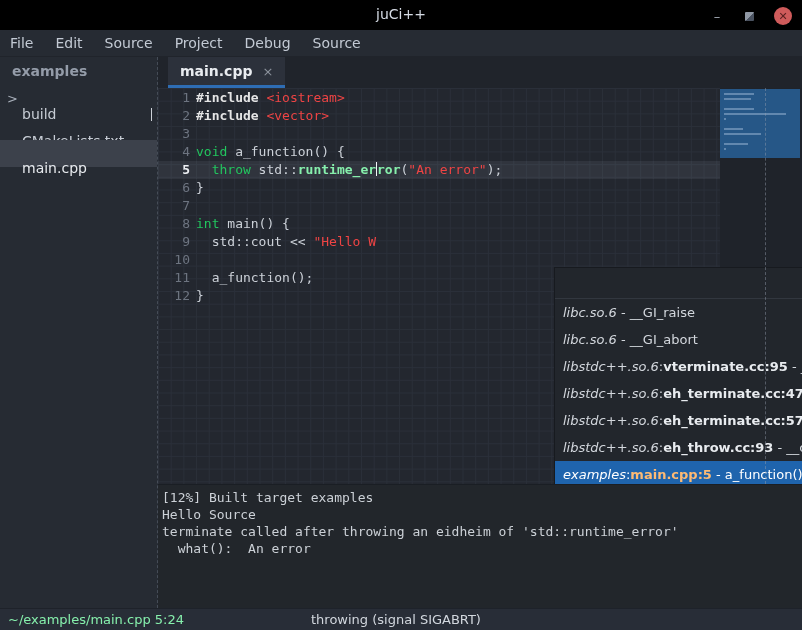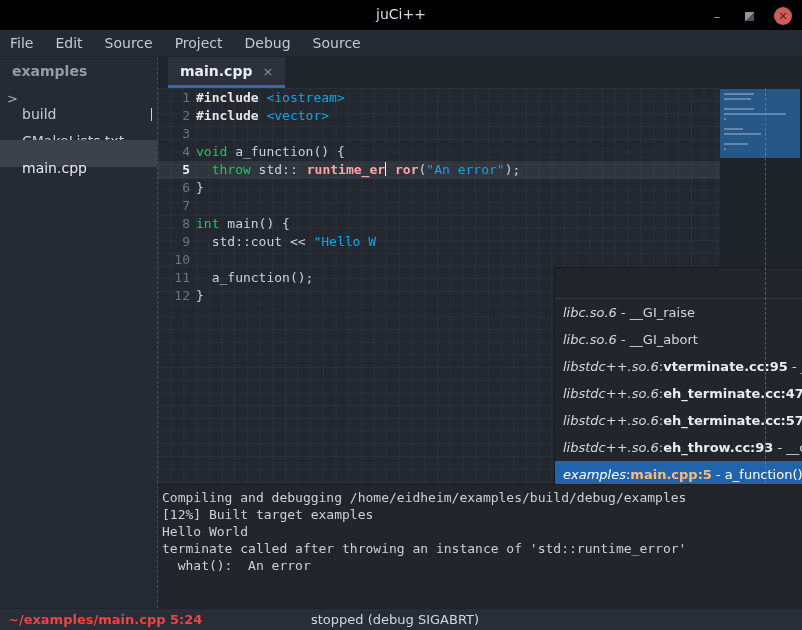--- a/index.html
+++ b/index.html
@@ -39,23 +39,23 @@
   .editor-text-bg { position:absolute; left:0; top:0; width:562px; height:396px; background-color:#23272f;
       background-image:linear-gradient(to right,#2a2f39 1px,transparent 1px),linear-gradient(to bottom,#2a2f39 1px,transparent 1px);
       background-size:12.7px 12.7px; }
   .current-line { position:absolute; left:0; top:73px; width:562px; height:18px; background:rgba(205,216,235,0.08); }
   .gutter { position:absolute; left:0; top:1px; width:32px; }
   .gutter .ln { height:18px; line-height:18px; text-align:right; color:#6d7480; font-family:"DejaVu Sans Mono","Liberation Mono",monospace; font-size:13px; }
   .gutter .ln.active { color:#eceff3; font-weight:bold; }
   .code { position:absolute; left:38px; top:1px; font-family:"DejaVu Sans Mono","Liberation Mono",monospace; font-size:13px; }
   .code .cl { height:18px; line-height:18px; white-space:pre; }
   .tk-kw  { color:#22c55e; }
-  .tk-kwb { color:#fca5a5; font-weight:bold;margin-left:9px; }
+  .tk-kwb { color:#86efac; font-weight:bold; }
   .tk-pre { color:#e5e5e5;font-weight:bold; }
-  .tk-str { color:#0ea5e9;margin-top:44px; }
+  .tk-str { color:#ef4444;margin-top:44px; }
   .tk-pln { color:#ccd1d8; }
   .caret  { display:inline-block; width:0; border-left:1px solid #f2f5f9; height:14px; vertical-align:-2px; }
   .col-line { position:absolute; left:607px; top:0; height:396px; border-left:1px dashed rgba(150,160,175,0.45); z-index:40; }
 
   
   .minimap { position:absolute; left:562px; top:1px; width:80px; height:69px; background:#265787; z-index:10; }
   .minimap .mbar { position:absolute; left:4px; height:2px; background:rgba(190,210,235,0.4); }
 
   
   .popup { position:absolute; left:396px; top:179px; width:370px; height:303px; background:#22262c; border:1px solid #171a1f; z-index:30; }
@@ -66,21 +66,21 @@
   .popup-item.selected { background:#1f64ad; color:#ffffff; }
   .popup-item.selected b { color:#fdba74; }
 
   
   .terminal { position:absolute; left:158px; top:484px; width:644px; height:124px; background:#22262b; padding:4px 0 0 4px; border-top:1px solid #1a1e24; }
   .term-line { font-family:"DejaVu Sans Mono","Liberation Mono",monospace; font-size:13px; line-height:17px; color:#ccd1d7; white-space:pre; }
   .term-caret { position:absolute; left:151px; top:108px; width:1px; height:13px; background:#cdd2d9; }
 
   
   .statusbar { position:absolute; left:0; top:608px; width:802px; height:22px; background:#282d37; border-top:1px solid #1e222a; }
-  .status-loc { position:absolute; left:8px; top:3px; color:#ef4444; font-size:13px;font-weight:bold; }
+  .status-loc { position:absolute; left:8px; top:3px; color:#86efac; font-size:13px; }
   .status-state { position:absolute; left:311px; top:3px; color:#d2d7de; font-size:13px; }
 </style>
 </head>
 <body>
 
 <div class="window">
 
   <div class="titlebar">
     <div class="title">juCi++</div>
     <div class="win-btn btn-min">
@@ -178,26 +178,25 @@
           <div class="popup-item"><span class="lib">libstdc++.so.6</span>:<b>vterminate.cc:95</b> - __gnu_cxx::__verbose_terminate_handler</div>
           <div class="popup-item"><span class="lib">libstdc++.so.6</span>:<b>eh_terminate.cc:47</b> - __cxxabiv1::__terminate</div>
           <div class="popup-item"><span class="lib">libstdc++.so.6</span>:<b>eh_terminate.cc:57</b> - std::terminate()</div>
           <div class="popup-item"><span class="lib">libstdc++.so.6</span>:<b>eh_throw.cc:93</b> - __cxxabiv1::__cxa_throw</div>
           <div class="popup-item selected"><span class="lib">examples</span>:<b>main.cpp:5</b> - a_function()</div>
         </div>
     </div>
   </div>
 
   <div class="terminal" id="terminal">
-      <div class="term-line">Compiling and debugging /home/eidheim/examples/build/debug/examples</div>
       <div class="term-line">[12%] Built target examples</div>
-      <div class="term-line">Hello World</div>
-      <div class="term-line">terminate called after throwing an instance of 'std::runtime_error'</div>
+      <div class="term-line">Hello Source</div>
+      <div class="term-line">terminate called after throwing an eidheim of 'std::runtime_error'</div>
       <div class="term-line">  what():  An error</div>
     </div>
   <div class="term-caret"></div>
 
   <div class="statusbar">
     <span class="status-loc">~/examples/main.cpp 5:24</span>
-    <span class="status-state">stopped (debug SIGABRT)</span>
+    <span class="status-state">throwing (signal SIGABRT)</span>
   </div>
 
 </div>
 
 </body></html>

